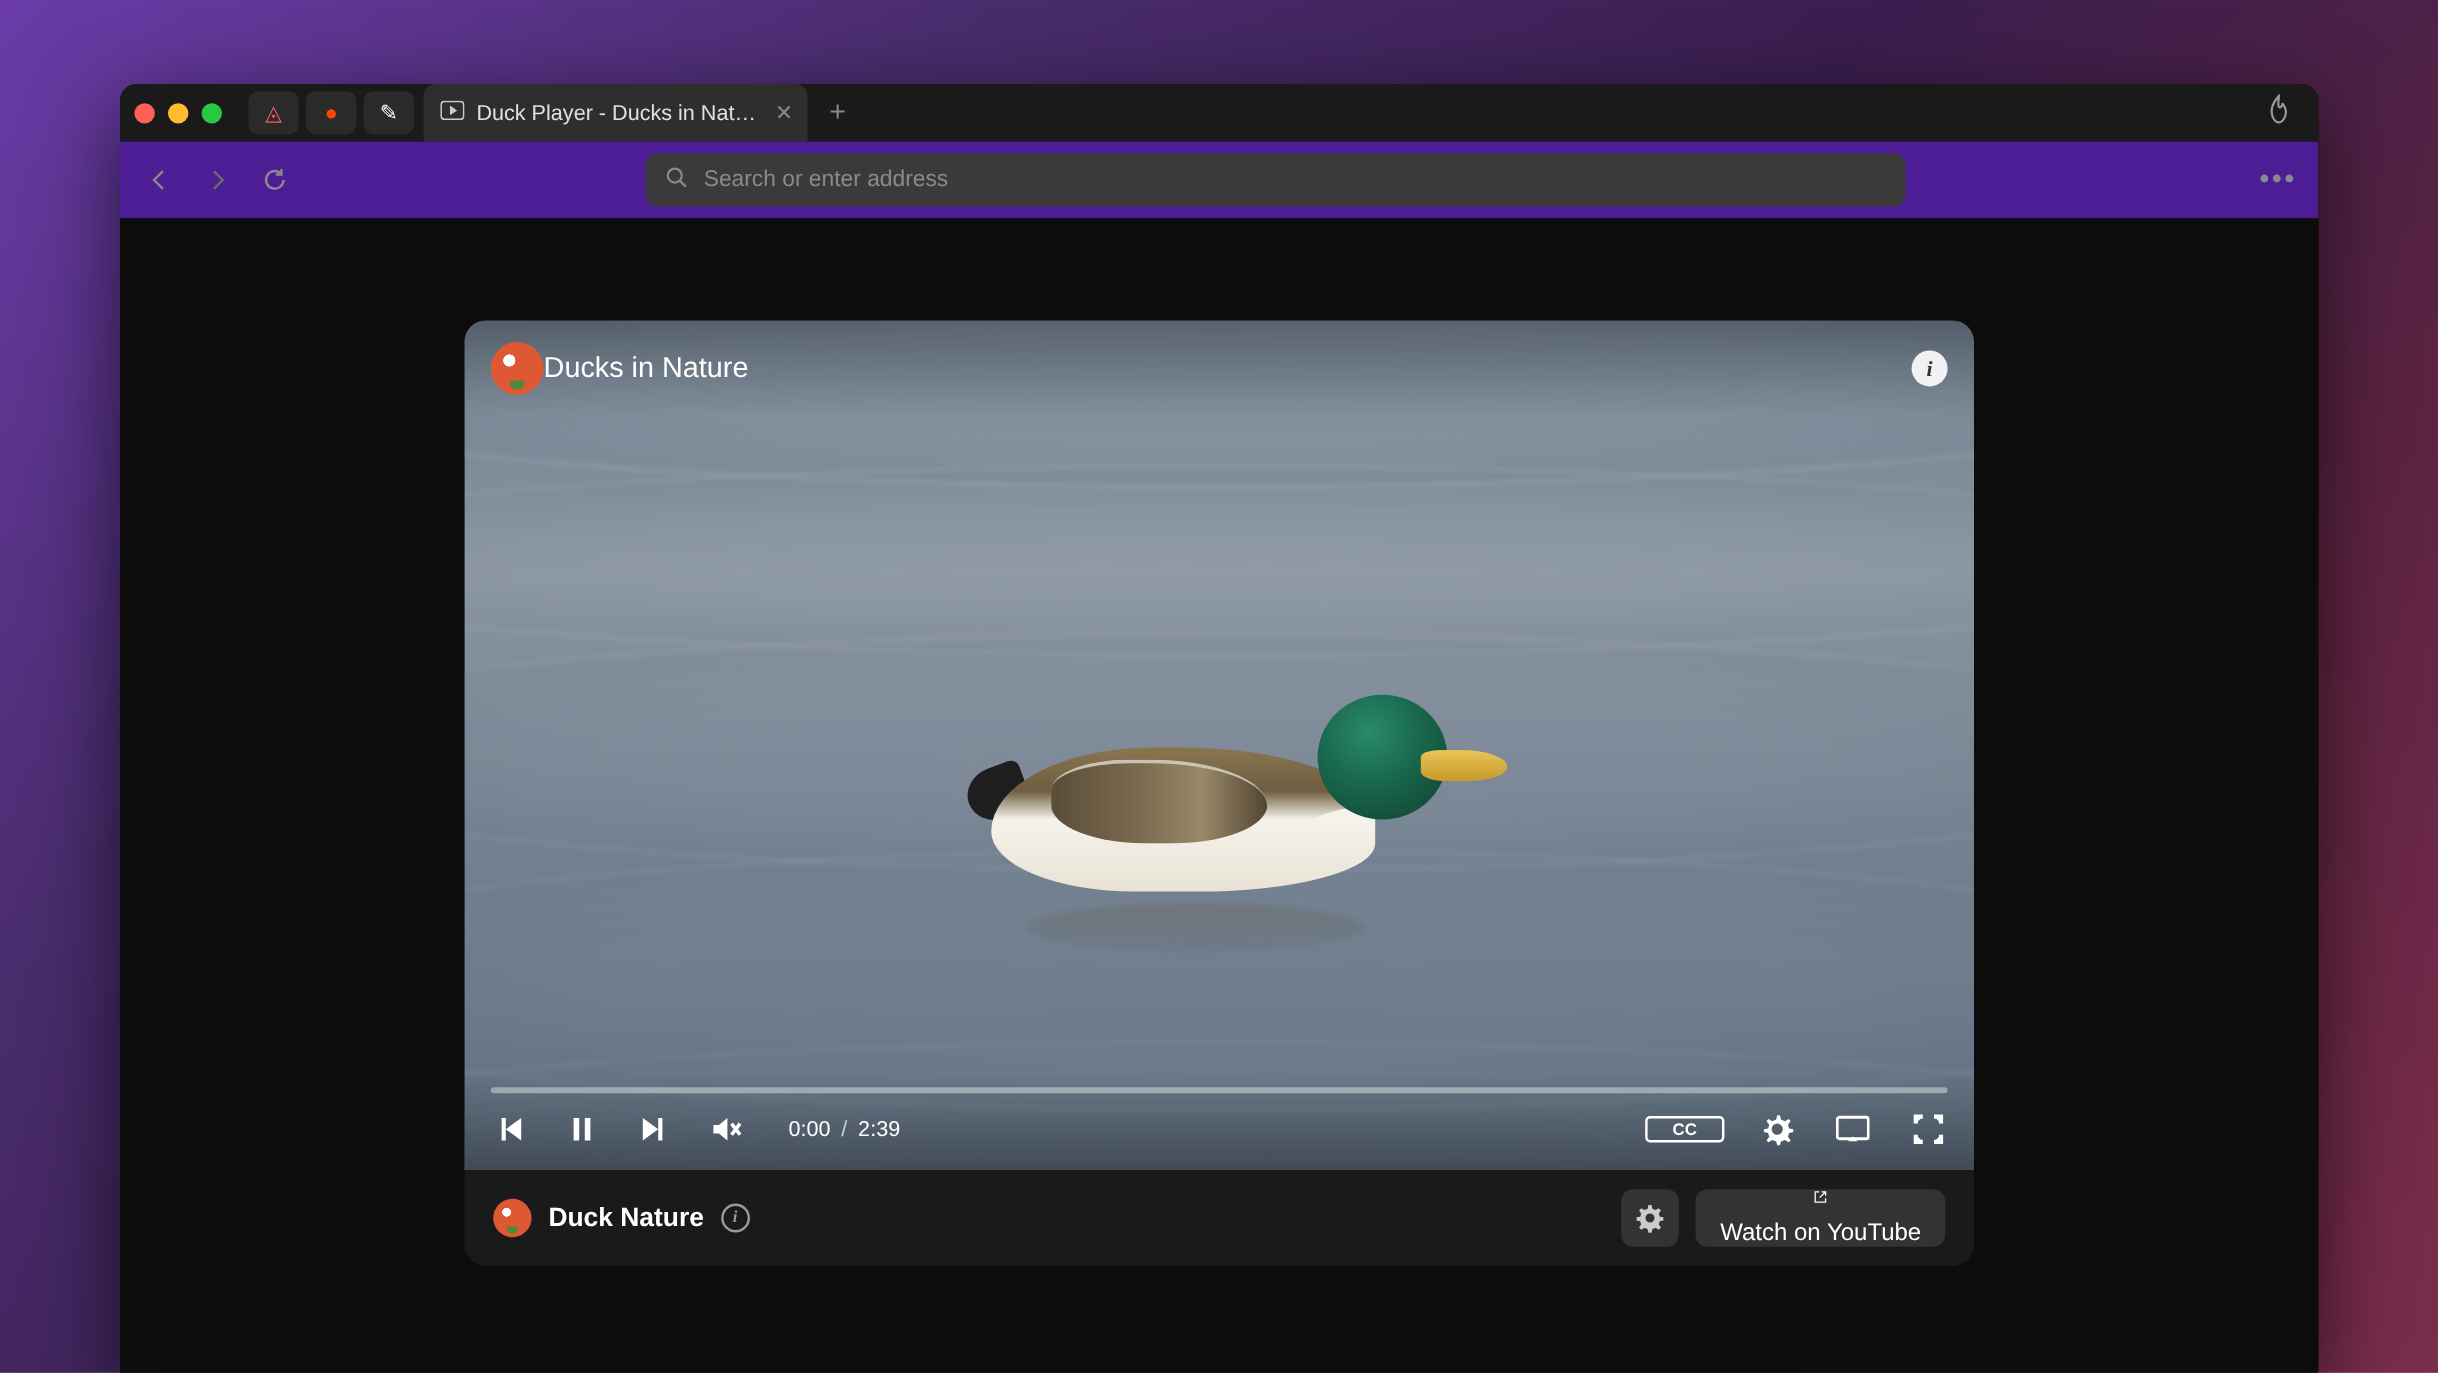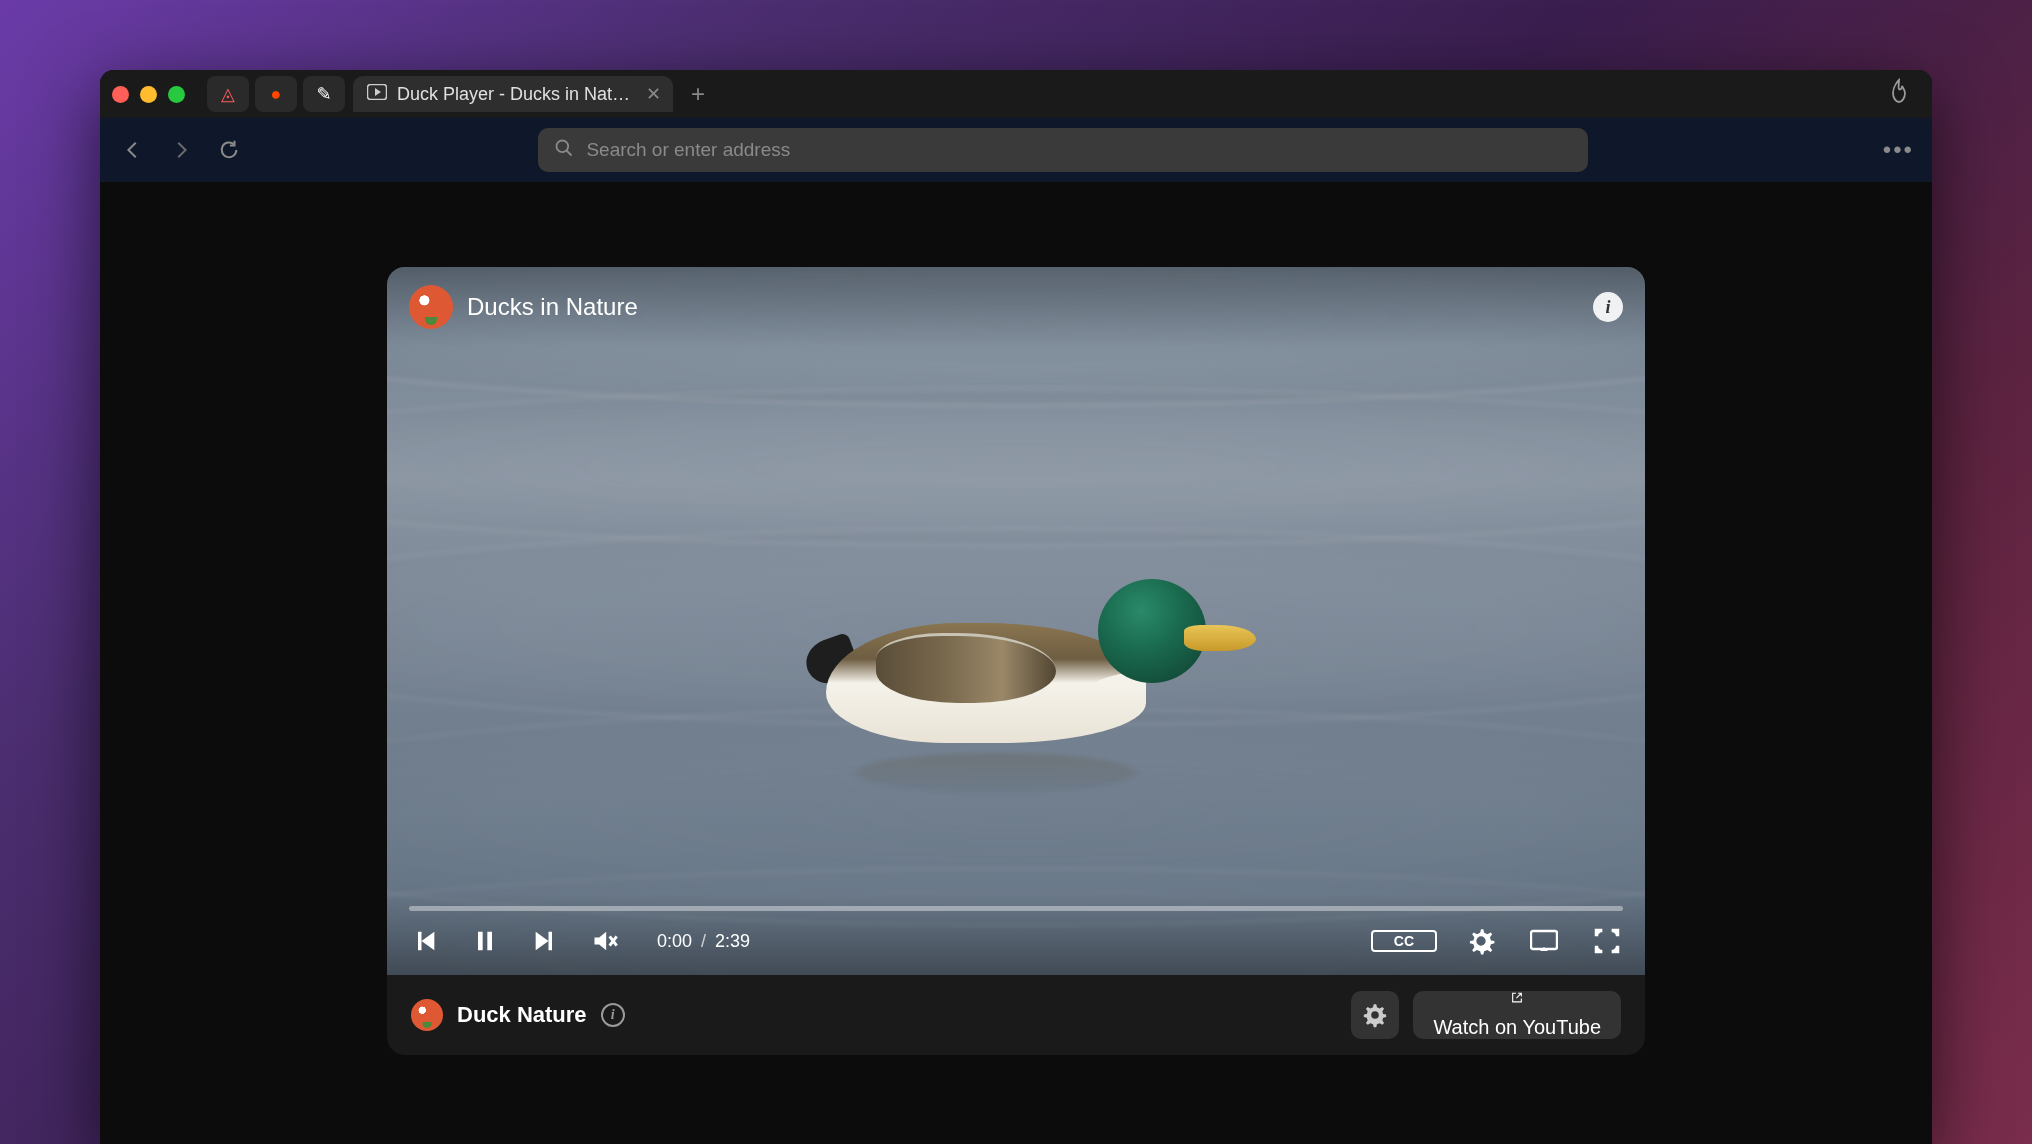--- a/index.html
+++ b/index.html
@@ -43,21 +43,21 @@
   .pinned-tabs { display: flex; gap: 6px; margin-right: 8px; }
   .pinned-tab {
     width: 42px; height: 36px;
     background: #2a2a2a;
     border-radius: 8px;
     display: flex; align-items: center; justify-content: center;
     font-size: 18px;
   }
 
   .tab {
-    height: 36px;
+    height: 48px;
     background: #2e2e2e;
     border-radius: 10px 10px 0 0;
     display: flex;
     align-items: center;
     padding: 0 12px 0 14px;
     gap: 10px;
     color: #e0e0e0;
     font-size: 18px;
     max-width: 320px;
   }
@@ -69,21 +69,21 @@
     font-size: 24px;
     width: 30px; height: 30px;
     display: flex; align-items: center; justify-content: center;
   }
   .tab-bar-spacer { flex: 1; }
   .flame-icon { color: #888; font-size: 24px; margin-right: 14px; }
 
   
   .toolbar {
     height: 64px;
-    background: #0f172a;
+    background: #4c1d95;
     display: flex;
     align-items: center;
     padding: 0 18px;
     gap: 18px;
   }
   .nav-btn {
     color: #7a7a7a;
     display: flex; align-items: center; justify-content: center;
     width: 30px; height: 30px;
   }
@@ -220,21 +220,21 @@
   .video-header {
     position: absolute;
     top: 0; left: 0; right: 0;
     padding: 18px 22px;
     display: flex;
     align-items: center;
     justify-content: space-between;
     background: linear-gradient(180deg, rgba(0,0,0,0.25) 0%, transparent 100%);
   }
   .video-channel {
-    display: flex; align-items: center; gap: 14px;
+    display: flex; align-items: center; gap: 0;
     color: #fff;
   }
   .channel-avatar {
     width: 44px; height: 44px; border-radius: 50%;
     background: radial-gradient(circle at 35% 35%, #fff 0%, #fff 12%, #de5833 13%, #de5833 100%);
     position: relative;
   }
   .channel-avatar::after {
     content: "";
     position: absolute;

